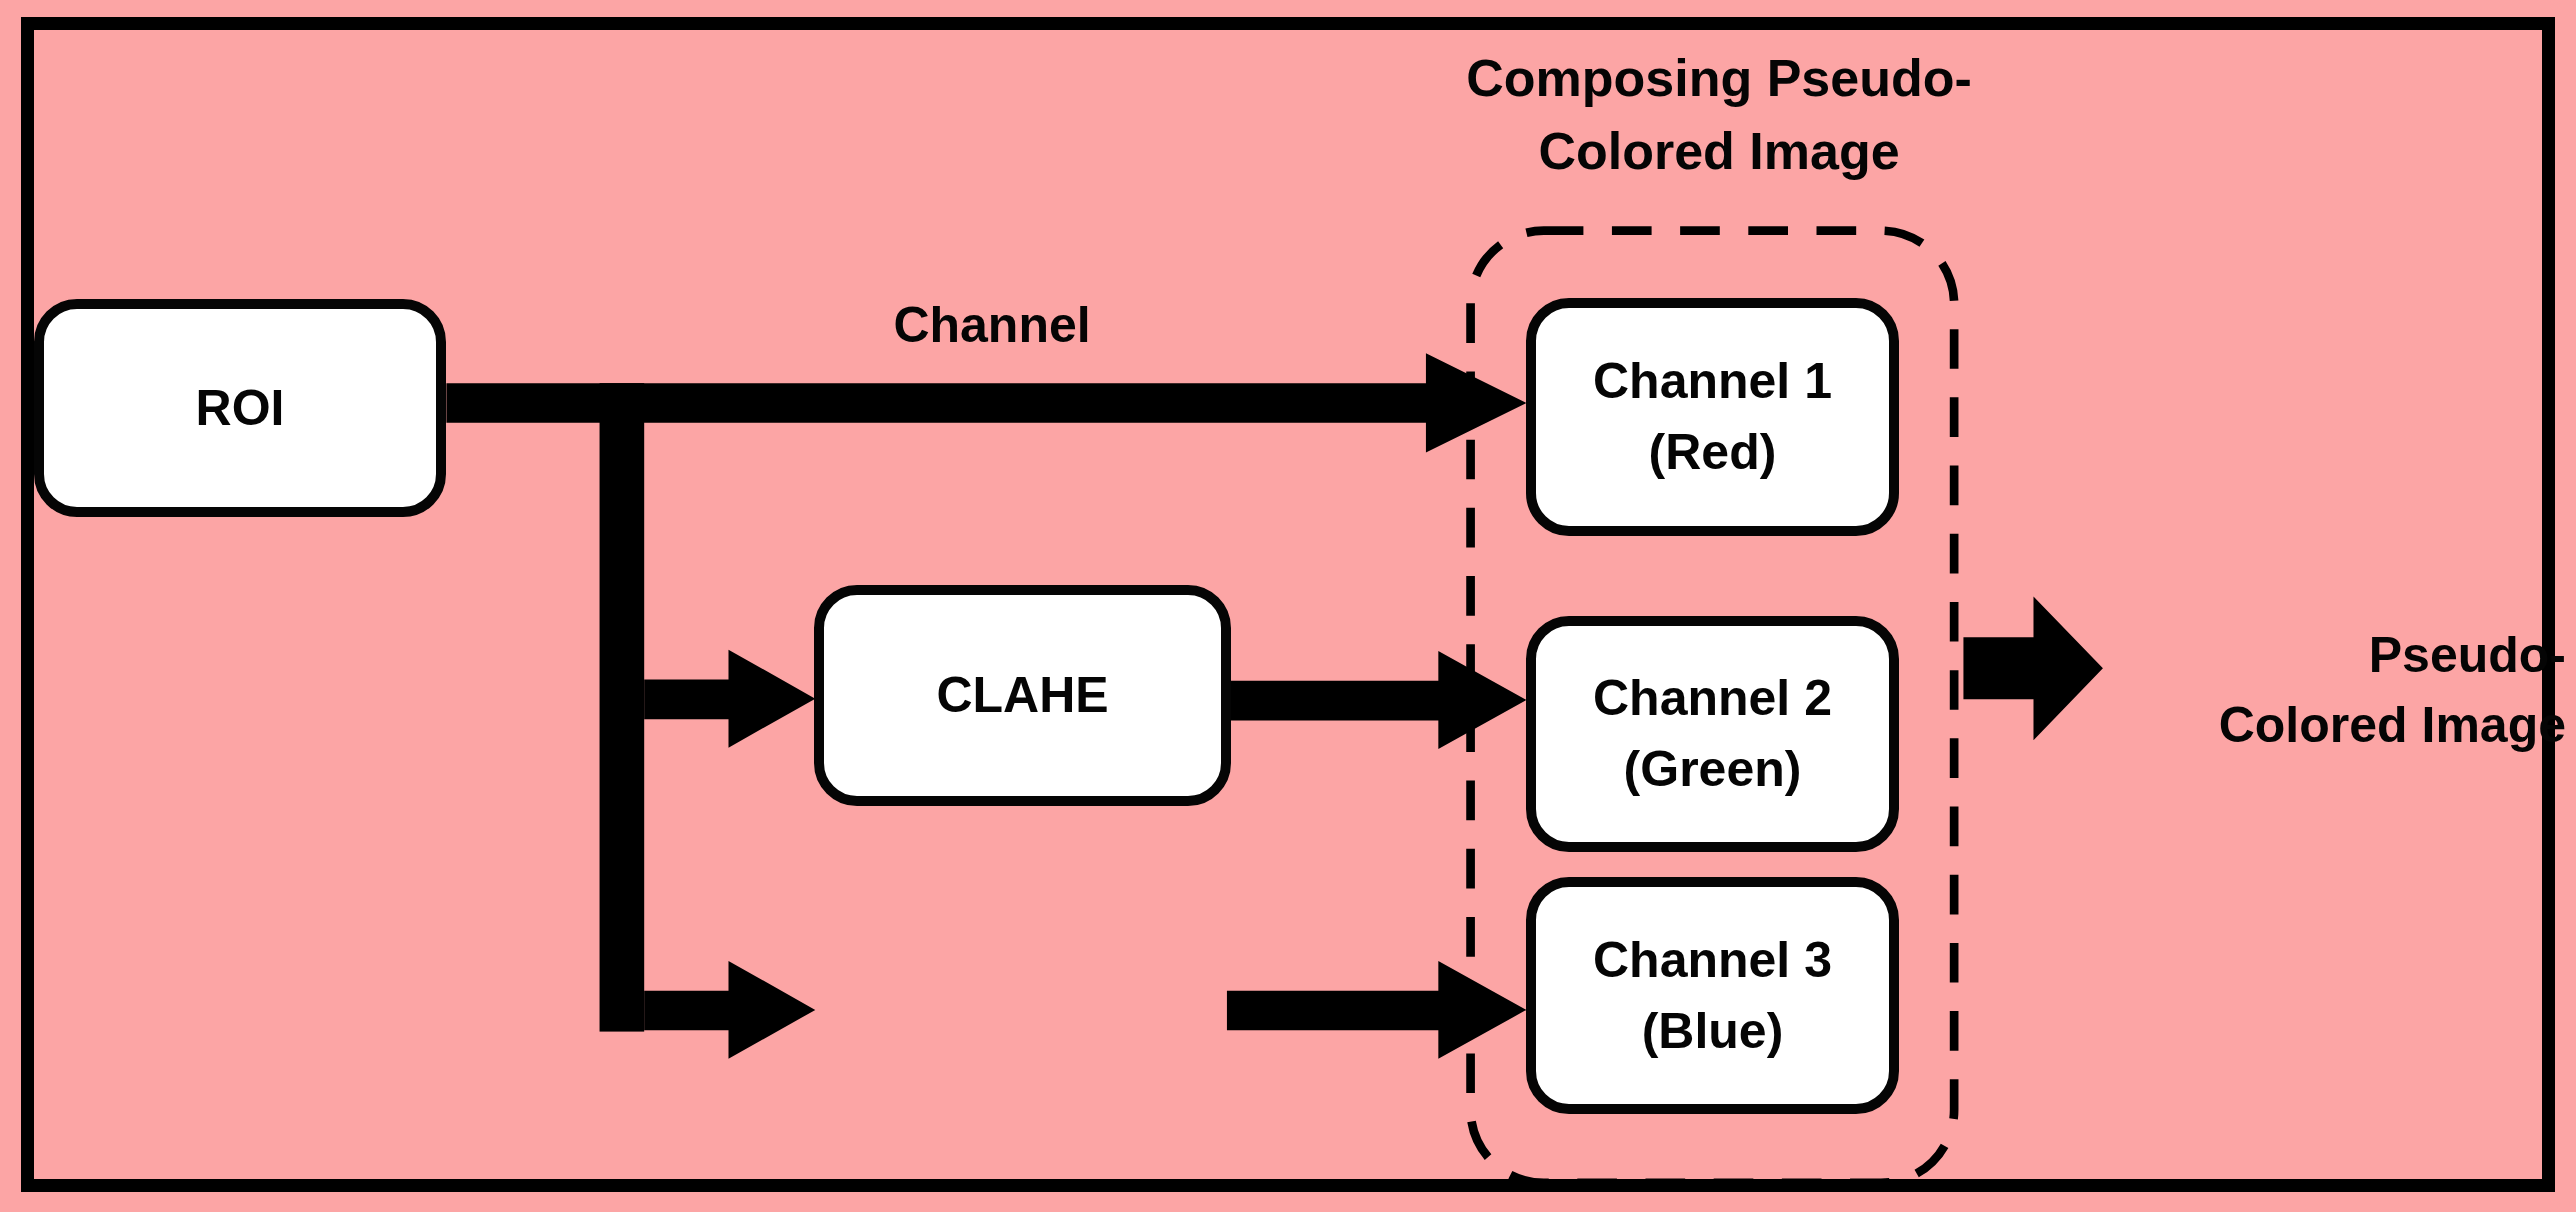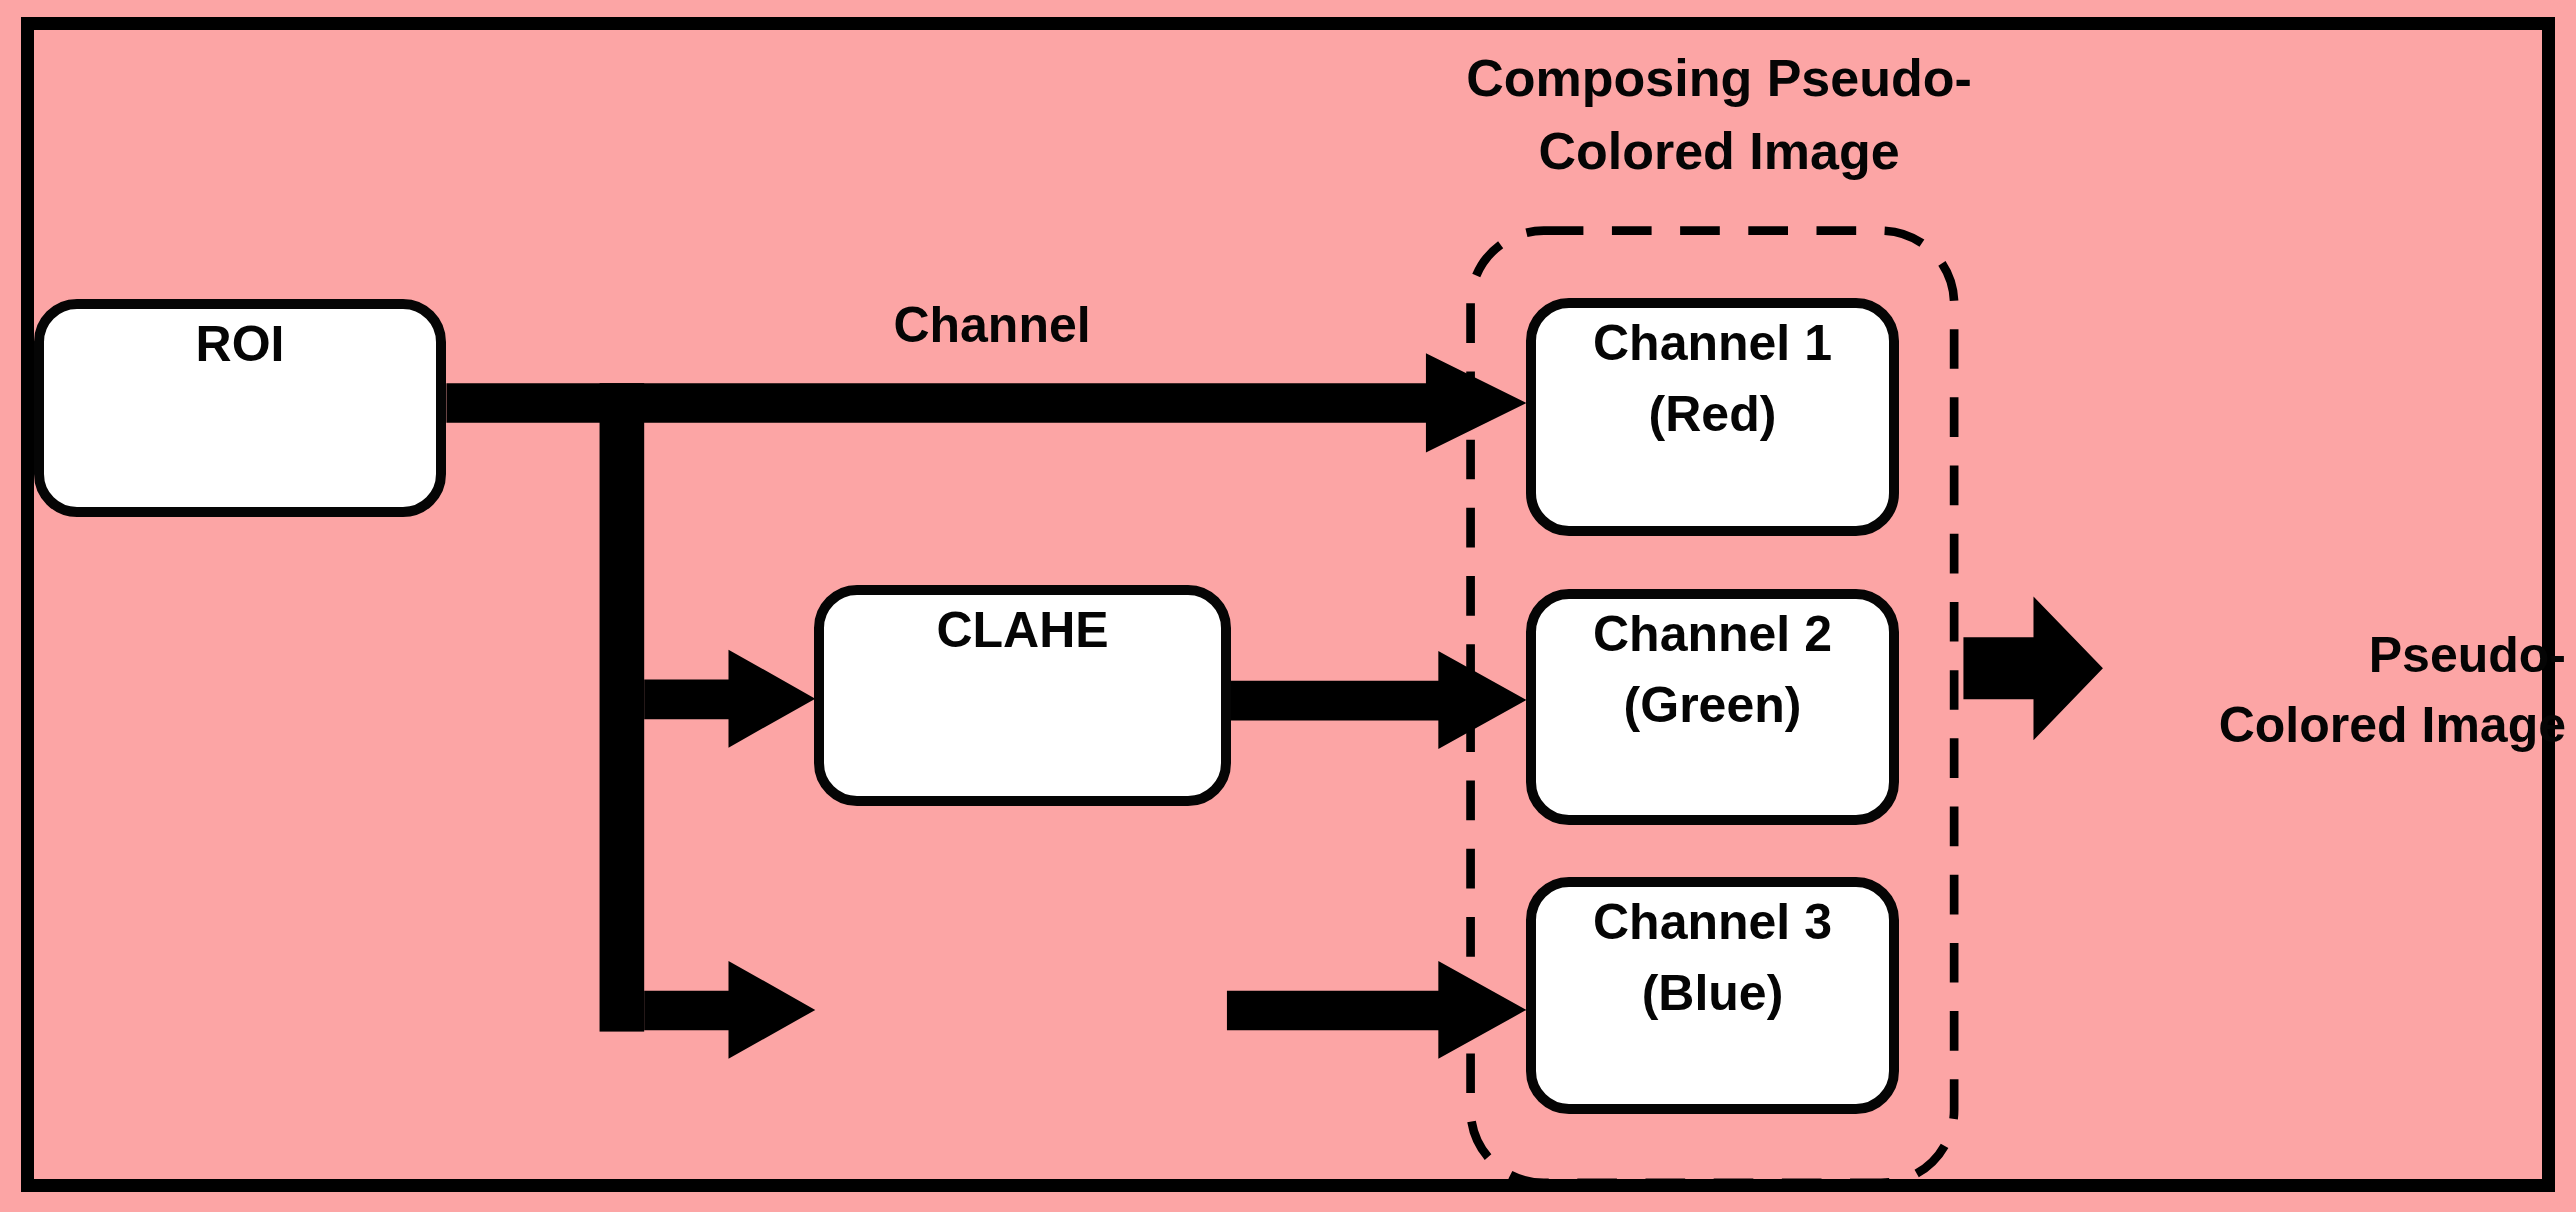--- a/index.html
+++ b/index.html
@@ -28,21 +28,21 @@
     width: 2576px; height: 1212px;
   }
   .node {
     position: absolute;
     background: #ffffff;
     border: 10px solid #050505;
     border-radius: 43px;
     display: flex;
     flex-direction: column;
     align-items: center;
-    justify-content: flex-start;
+    justify-content: center;
     text-align: center;
     font-weight: bold;
     font-size: 50px;
     line-height: 1.42;
     color: #050505;
     box-sizing: border-box;
   }
   .floating-label {
     position: absolute;
     text-align: center;
@@ -50,21 +50,21 @@
     color: #050505;
     font-size: 50px;
     line-height: 1.4;
   }
   .title-label { font-size: 52px; line-height: 1.4; }
 
   .node-roi       { left: 34px;   top: 299px;  width: 412px; height: 218px; }
   .node-clahe     { left: 814px; top: 585px;  width: 417px; height: 221px; }
   .node-intensity { left: 814px; top: 878px; width: 414px; height: 267px; }
   .node-ch1       { left: 1526px; top: 298px;  width: 373px; height: 238px; }
-  .node-ch2       { left: 1526px; top: 589px;  width: 373px; height: 236px; }
+  .node-ch2       { left: 1526px; top: 616px;  width: 373px; height: 236px; }
   .node-ch3       { left: 1526px; top: 877px; width: 373px; height: 237px; }
 
   .label-title    { left: 1347px; top: 42px;   width: 744px; }
   .label-original { left: 800px; top: 290px;  width: 384px;  }
   .label-output   { left: 2120px; top: 620px; width: 446px; text-align: right;  }
 </style>
 </head>
 <body>
 
 <div id="canvas">

